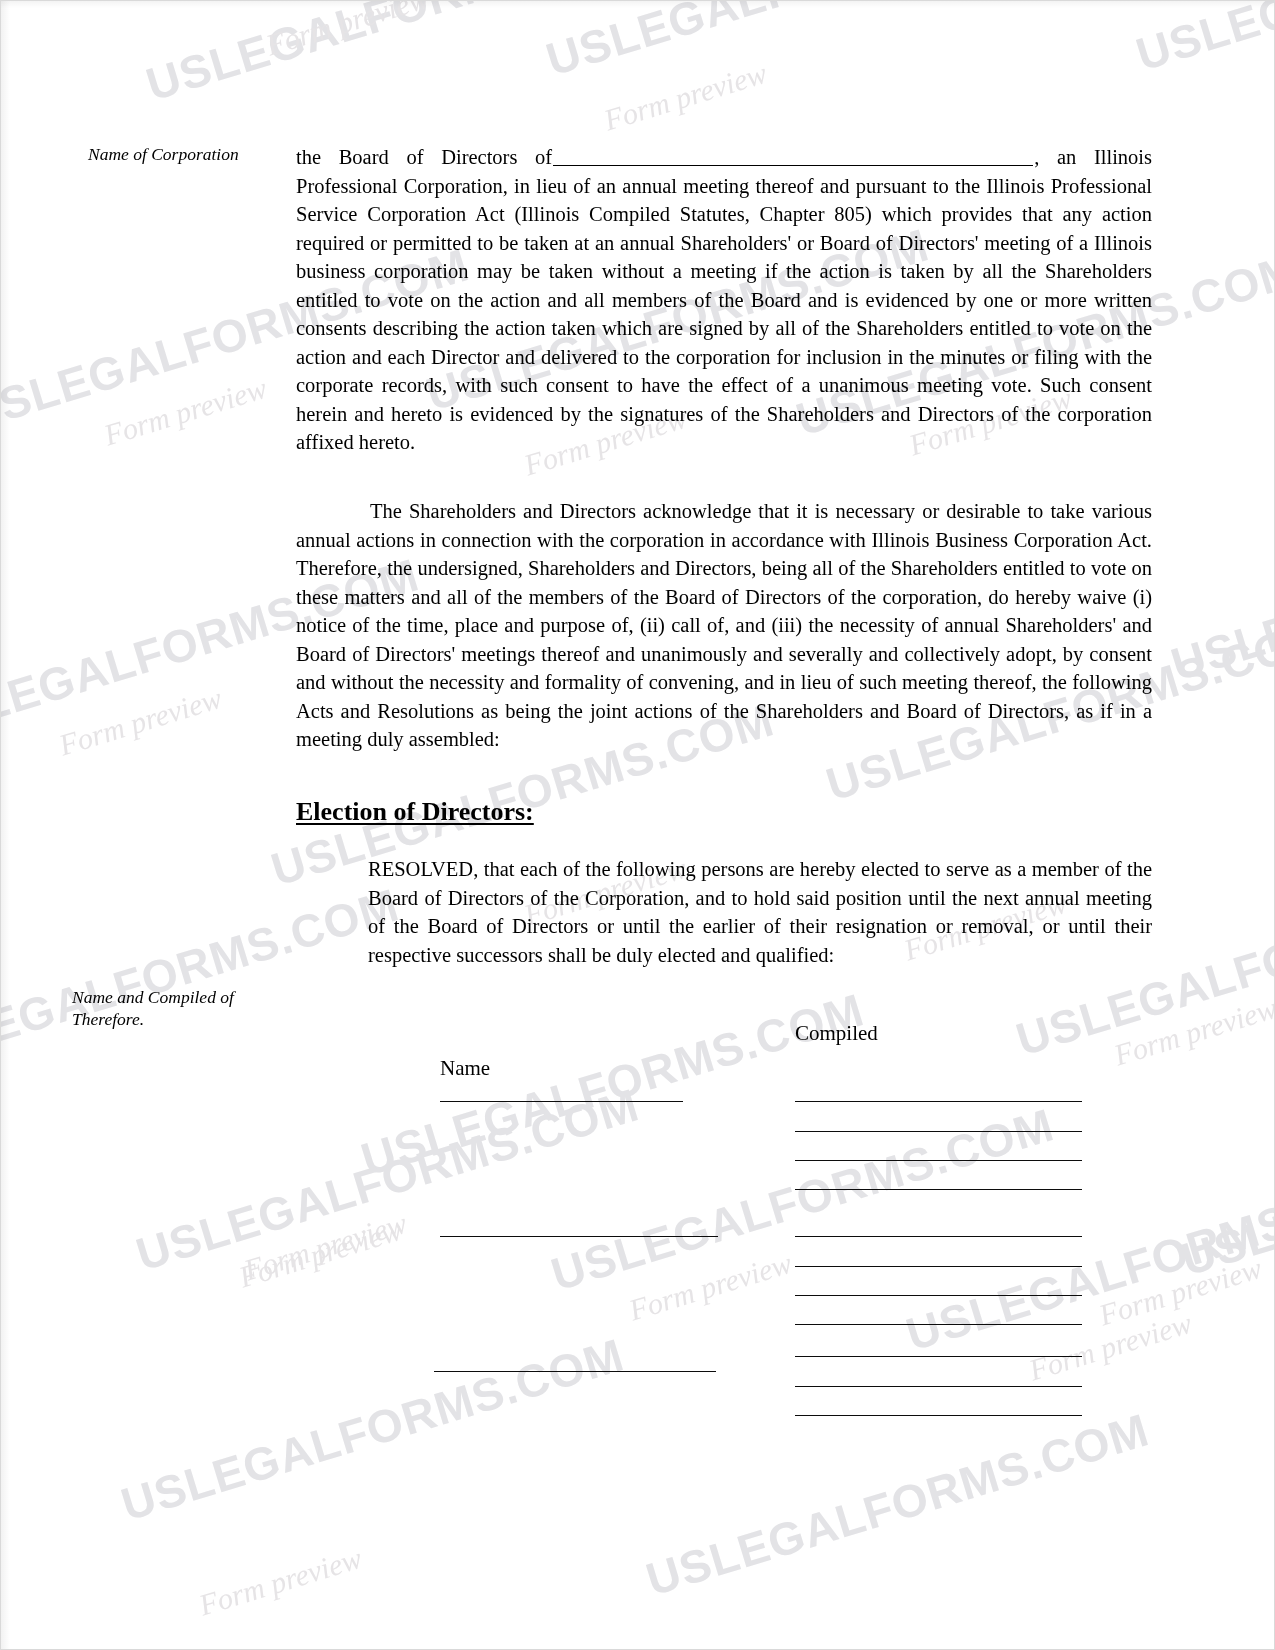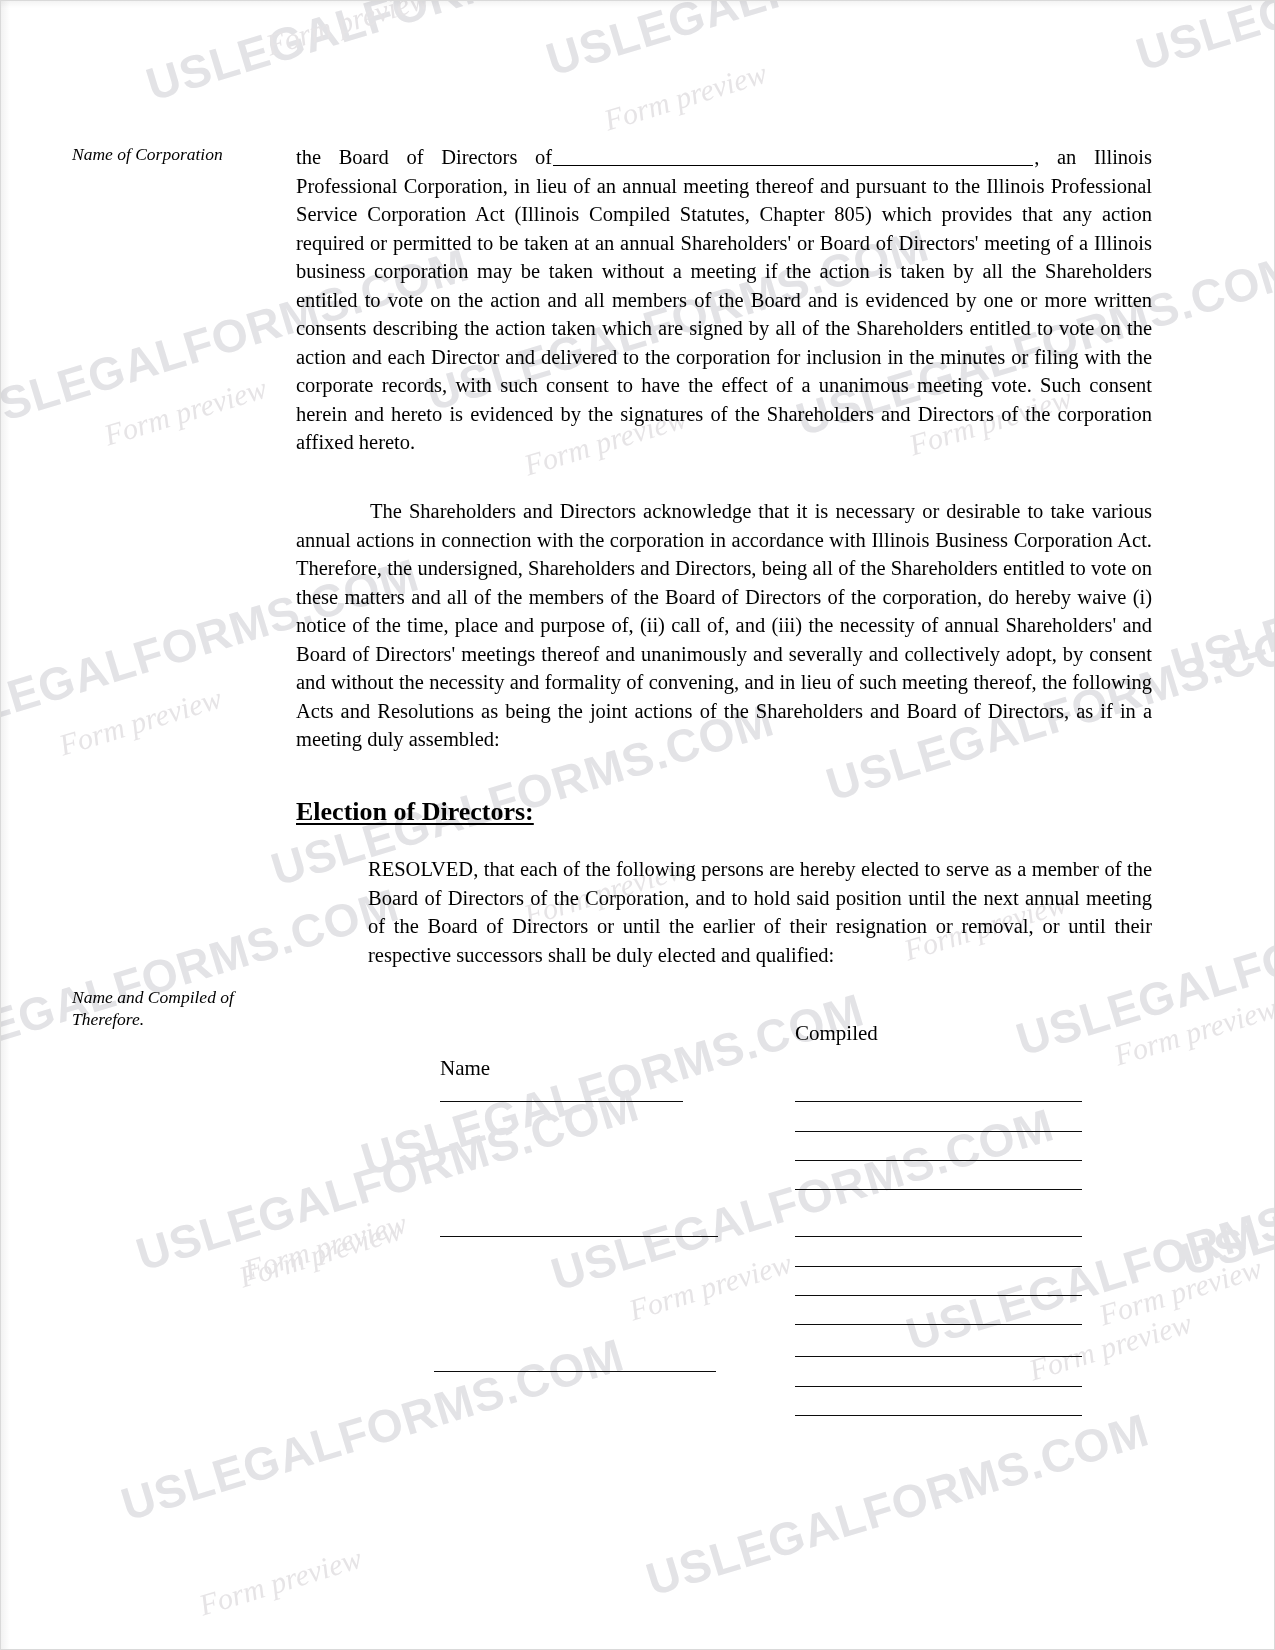--- a/index.html
+++ b/index.html
@@ -181,21 +181,21 @@
     <div class="wm" style="left:1175px; top:1235px; transform:rotate(-17deg); font-size:46px;">USLEGALFORMS.COM</div>
     <div class="wm-sub" style="left:1095px; top:1300px; transform:rotate(-17deg);">Form preview</div>
 
     <div class="wm" style="left:115px; top:1480px; transform:rotate(-17deg); font-size:46px;">USLEGALFORMS.COM</div>
     <div class="wm-sub" style="left:195px; top:1590px; transform:rotate(-17deg);">Form preview</div>
     <div class="wm" style="left:640px; top:1555px; transform:rotate(-17deg); font-size:46px;">USLEGALFORMS.COM</div>
   </div>
 
   <div class="content">
 
-    <div class="margin-note" style="left:72px; top:143px;">Name of Corporation</div>
+    <div class="margin-note" style="left:88px; top:143px;">Name of Corporation</div>
 
     <div class="body-col" style="top:143px;">
       <p class="para"><span>the Board of Directors of</span><span class="blank-inline"></span><span>, an Illinois Professional Corporation, in lieu of an annual meeting thereof and pursuant to the Illinois Professional Service Corporation Act (Illinois Compiled Statutes, Chapter 805) which provides that any action required or permitted to be taken at an annual Shareholders' or Board of Directors' meeting of a Illinois business corporation may be taken without a meeting if the action is taken by all the Shareholders entitled to vote on the action and all members of the Board and is evidenced by one or more written consents describing the action taken which are signed by all of the Shareholders entitled to vote on the action and each Director and delivered to the corporation for inclusion in the minutes or filing with the corporate records, with such consent to have the effect of a unanimous meeting vote.  Such consent herein and hereto is evidenced by the signatures of the Shareholders and Directors of the corporation affixed hereto.</span></p>
     </div>
 
     <div class="body-col" style="top:497px;">
       <p class="para indent">The Shareholders and Directors acknowledge that it is necessary or desirable to take various annual actions in connection with the corporation in accordance with Illinois Business Corporation Act.   Therefore, the undersigned, Shareholders and Directors, being all of the Shareholders entitled to vote on these matters and all of the members of the Board of Directors of the corporation, do hereby waive (i) notice of the time, place and purpose of, (ii) call of, and (iii) the necessity of annual Shareholders' and Board of Directors' meetings thereof and unanimously and severally and collectively adopt, by consent and without the necessity and formality of convening, and in lieu of such meeting thereof, the following Acts and Resolutions as being the joint actions of the Shareholders and Board of Directors, as if in a meeting duly assembled:</p>
     </div>
 
     <div class="heading" style="top:798px;">Election of Directors:</div>

